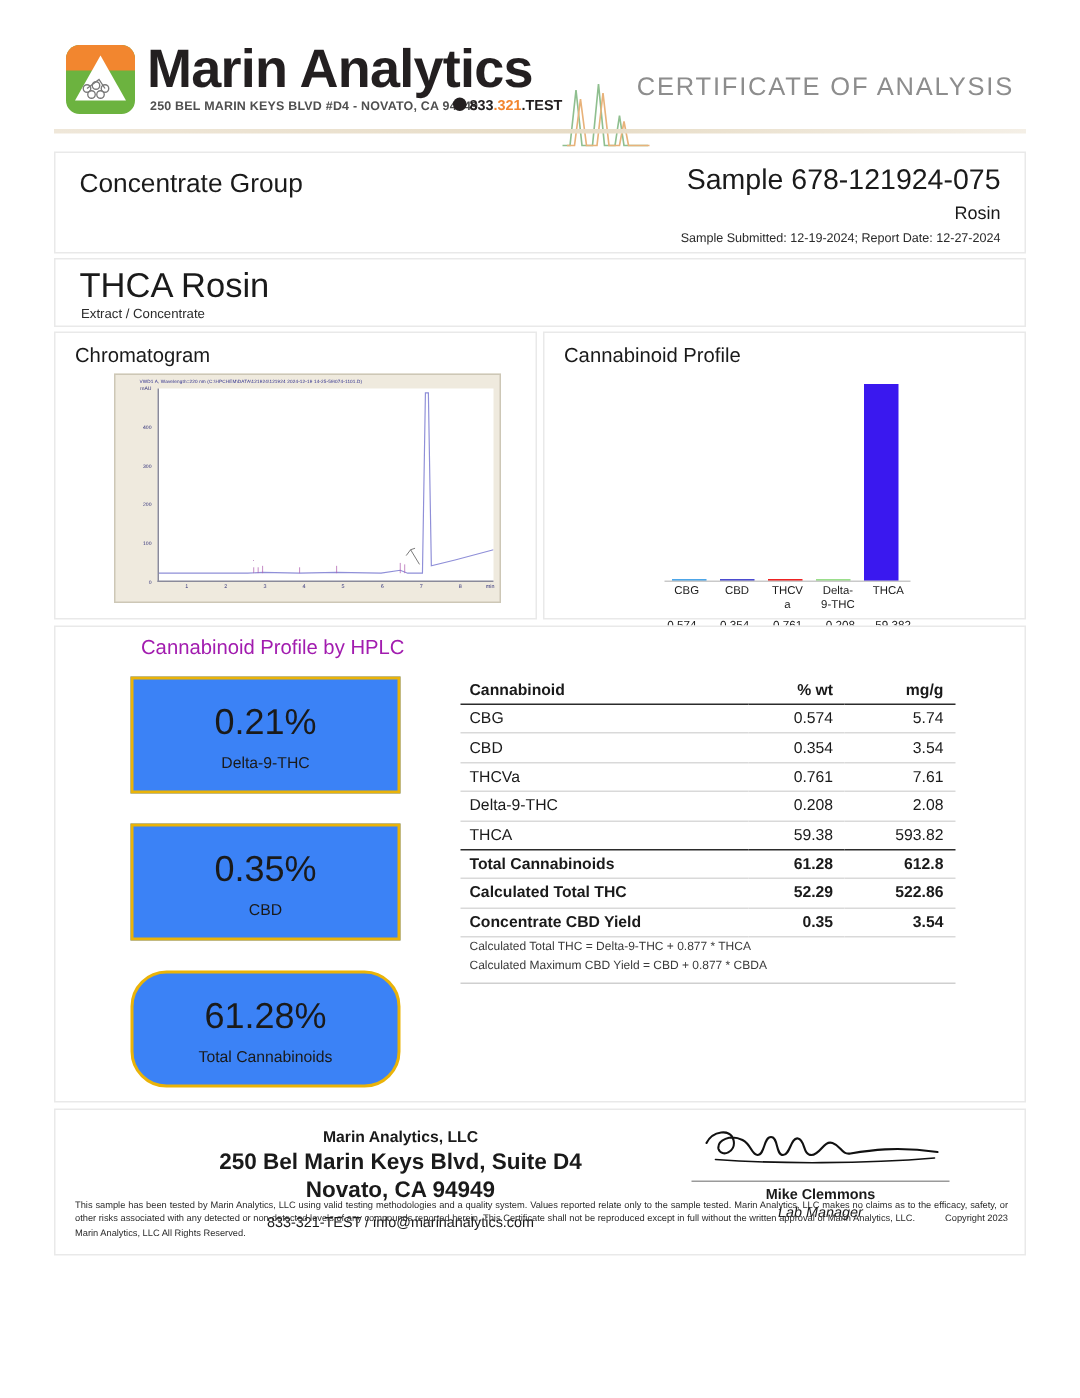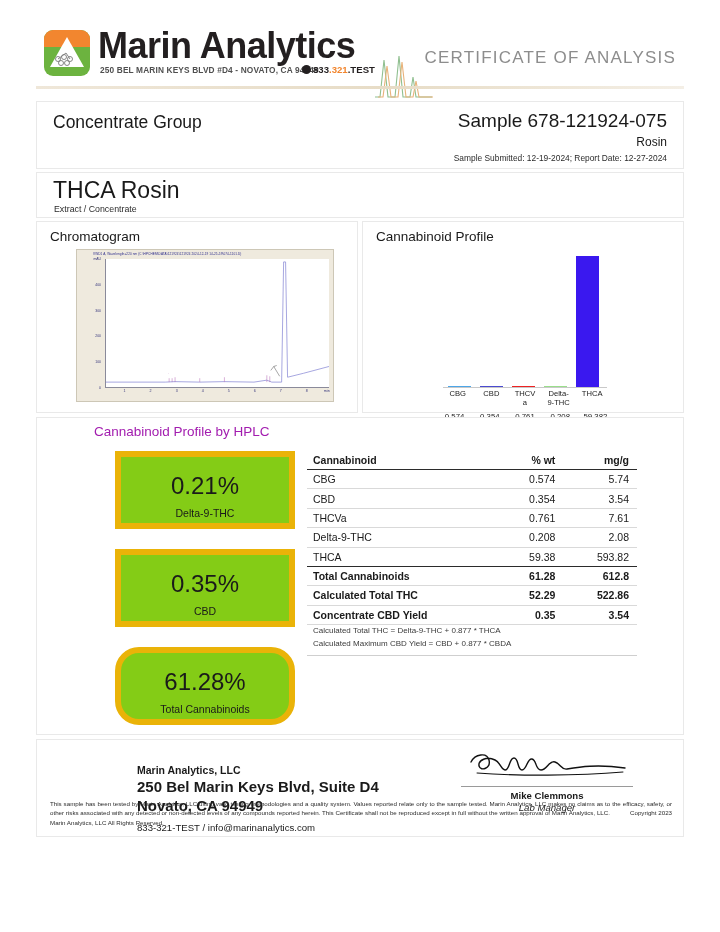--- a/index.html
+++ b/index.html
@@ -203,24 +203,24 @@
   }
 
   
   .hplc-card { left: 36px; top: 417px; width: 648px; height: 318px; }
   .hplc-title {
     position: absolute; left: 17px; top: 6px;
     font-size: 13.5px; color: #a21caf; margin-left: 40px;
   }
 
   .stat-box {
-    position: absolute; left: 78px;
+    position: absolute; left: 50px;
     width: 180px; height: 78px;
-    border: 6px solid #eab308;
-    background: #84cc16;
+    border: 2px solid #eab308;
+    background: #3b82f6;
   }
   .stat-box .val {
     position: absolute; left: 0; right: 0; top: 15px;
     text-align: center;
     font-size: 24px; color: #1a1a1a;
   }
   .stat-box .lbl {
     position: absolute; left: 0; right: 0; top: 50px;
     text-align: center;
     font-size: 10.5px; color: #1a1a1a;
@@ -261,22 +261,22 @@
   .note1 { top: 208px; }
   .note2 { top: 221px; }
   .note-rule {
     position: absolute; left: 270px; top: 237px;
     width: 330px; height: 1px; background: #cfcfcf;
   }
 
   
   .footer-card { left: 36px; top: 739px; width: 648px; height: 98px; }
   .lab-block {
-    position: absolute; left: 100px; top: 24px;
-    width: 260px; text-align: left;
+    position: absolute; left: 100px; top: 12px;
+    width: 260px; text-align: center;
   }
   .lab-name { font-size: 10.5px; font-weight: bold; color: #1a1a1a; }
   .lab-line { font-size: 15px; color: #1a1a1a; margin-top: 2px; font-weight: bold; }
   .lab-contact { font-size: 9.6px; color: #1a1a1a; margin-top: 8px; }
 
   .sig-block {
     position: absolute; left: 410px; top: 6px;
     width: 200px; text-align: center;
   }
   .sig-rule {

